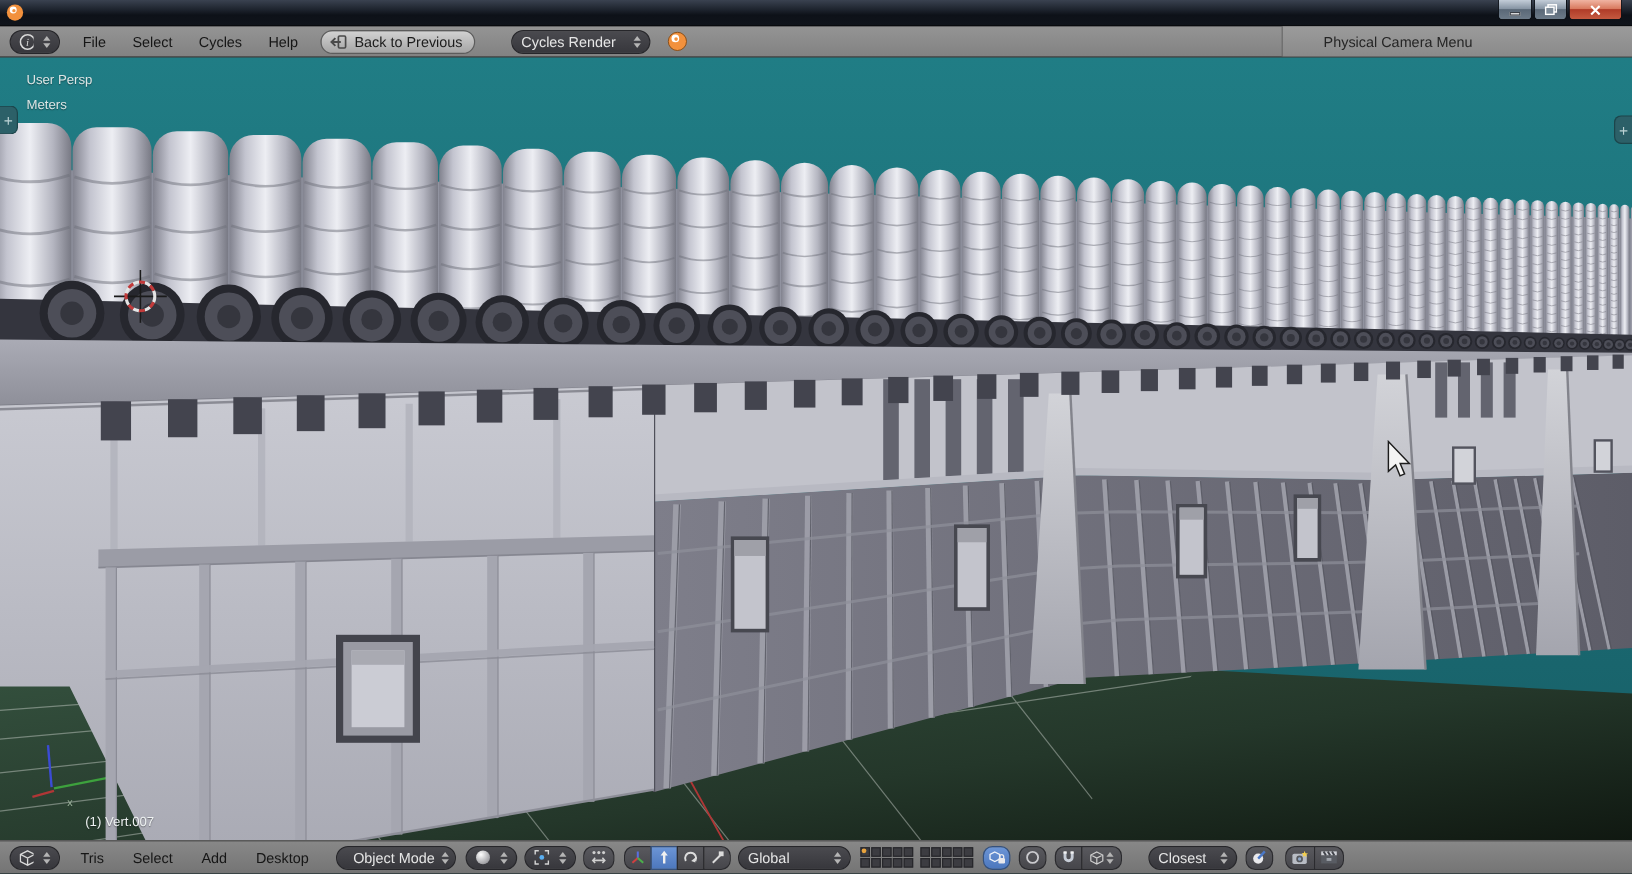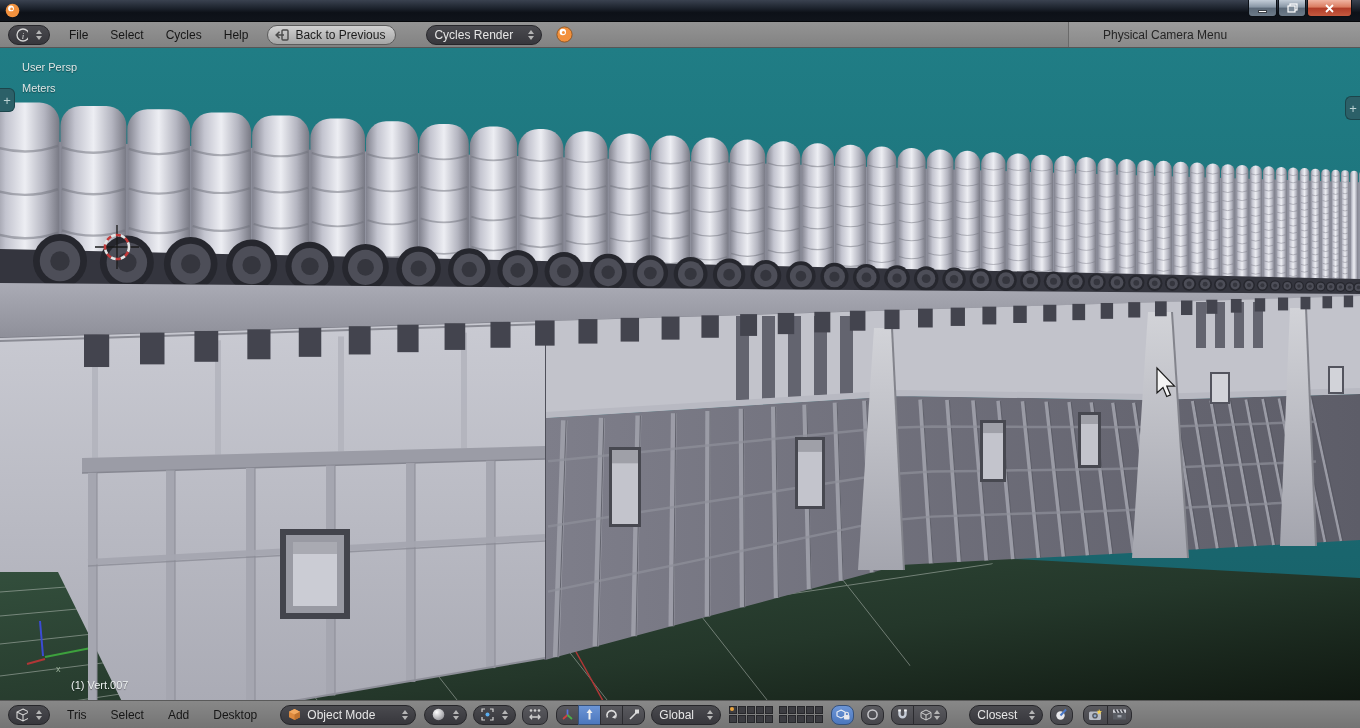--- a/index.html
+++ b/index.html
@@ -971,21 +971,21 @@
       <span class="dbl">
           <b class="up"></b>
           <b class="dn"></b>
         </span>
     </div>
     <span class="menu-item" style="margin-left:4px">Tris</span>
     <span class="menu-item">Select</span>
     <span class="menu-item">Add</span>
     <span class="menu-item">Desktop</span>
 
-    <div class="dd" style="width:136px; margin-left:10px">
+    <div class="dd" style="width:100px; margin-left:10px">
       <svg width="13" height="13">
         <path d="M6.5 1 L12 3.8 L12 9.2 L6.5 12 L1 9.2 L1 3.8 Z" fill="#de8a3e"></path>
         <path d="M6.5 1 L12 3.8 L6.5 6.6 L1 3.8 Z" fill="#f3a960"></path>
         <path d="M6.5 6.6 L12 3.8 L12 9.2 L6.5 12 Z" fill="#bf7330"></path>
       </svg>
       <span class="lbl">Object Mode</span>
       <span class="dbl" style="margin-left:auto">
           <b class="up"></b>
           <b class="dn"></b>
         </span>
@@ -1047,21 +1047,21 @@
         </svg>
       </div>
       <div class="tbtn">
         <svg width="13" height="13">
           <path d="M3 11 L9.5 4.5" stroke="#dcdcdc" stroke-width="1.6"></path>
           <rect x="8" y="1.5" width="4" height="4" fill="#dcdcdc"></rect>
         </svg>
       </div>
     </div>
 
-    <div class="dd" style="width:70px; margin-left:4px">
+    <div class="dd" style="width:94px; margin-left:4px">
       <span class="lbl">Global</span>
       <span class="dbl" style="margin-left:auto">
           <b class="up"></b>
           <b class="dn"></b>
         </span>
     </div>
 
     <div class="layers">
       <div class="layer-grid">
           <div class="cell has-dot"></div>

